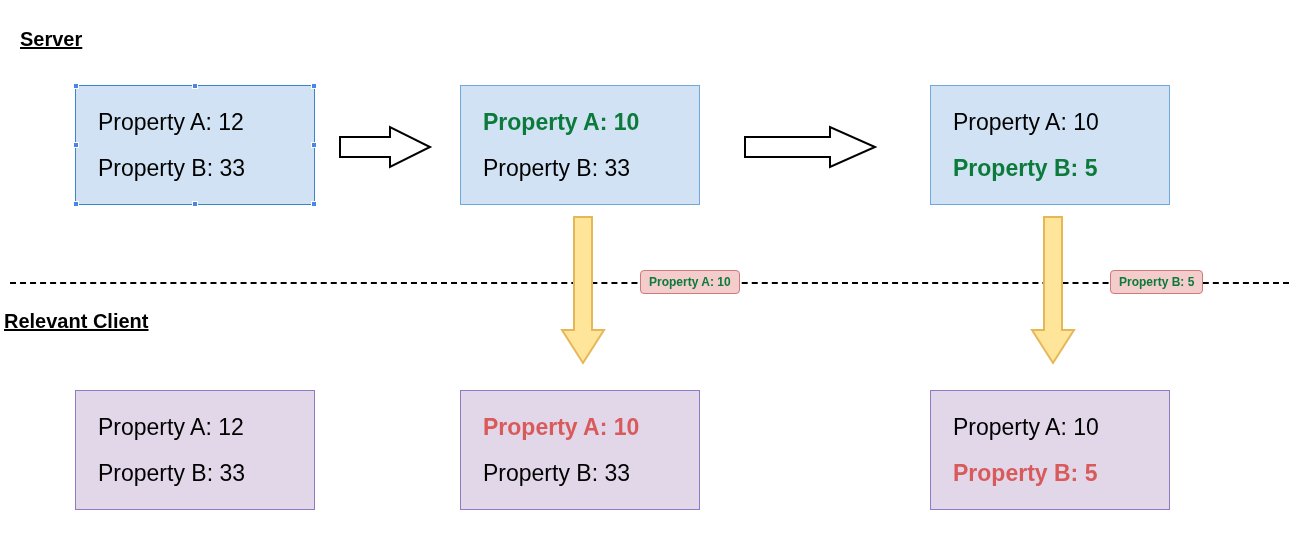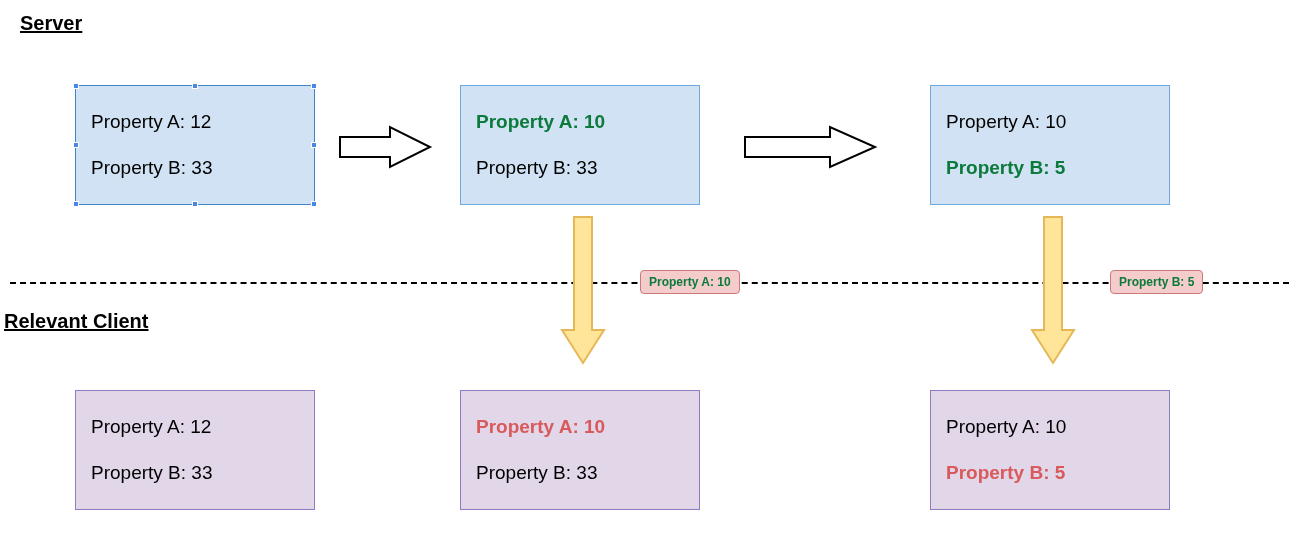--- a/index.html
+++ b/index.html
@@ -16,22 +16,22 @@
     position: absolute;
     font-size: 20px;
     font-weight: bold;
     text-decoration: underline;
     color: #000;
   }
   .state-box {
     position: absolute;
     width: 240px;
     height: 120px;
-    padding: 18px 15px;
-    font-size: 19px;
+    padding: 18px 22px;
+    font-size: 23px;
     display: flex;
     flex-direction: column;
     justify-content: space-around;
     gap: 10px;
   }
   .server-box {
     background: #d0e2f3;
     border: 1px solid #6fa8dc;
   }
   .server-box.selected {
@@ -68,21 +68,21 @@
     border-radius: 4px;
     color: #0b7a3b;
     font-weight: bold;
     font-size: 12px;
     padding: 4px 8px;
   }
 </style>
 </head>
 <body>
 
-<div class="heading" style="left:20px; top:12px;">Server</div>
+<div class="heading" style="left:20px; top:28px;">Server</div>
 <div class="heading" style="left:4px; top:310px;">Relevant Client</div>
 
 <div class="state-box server-box selected" style="left:75px; top:85px;">
   <div class="prop-line">
     <span>Property A:</span>
     <span>12</span>
   </div>
   <div class="prop-line">
     <span>Property B:</span>
     <span>33</span>

